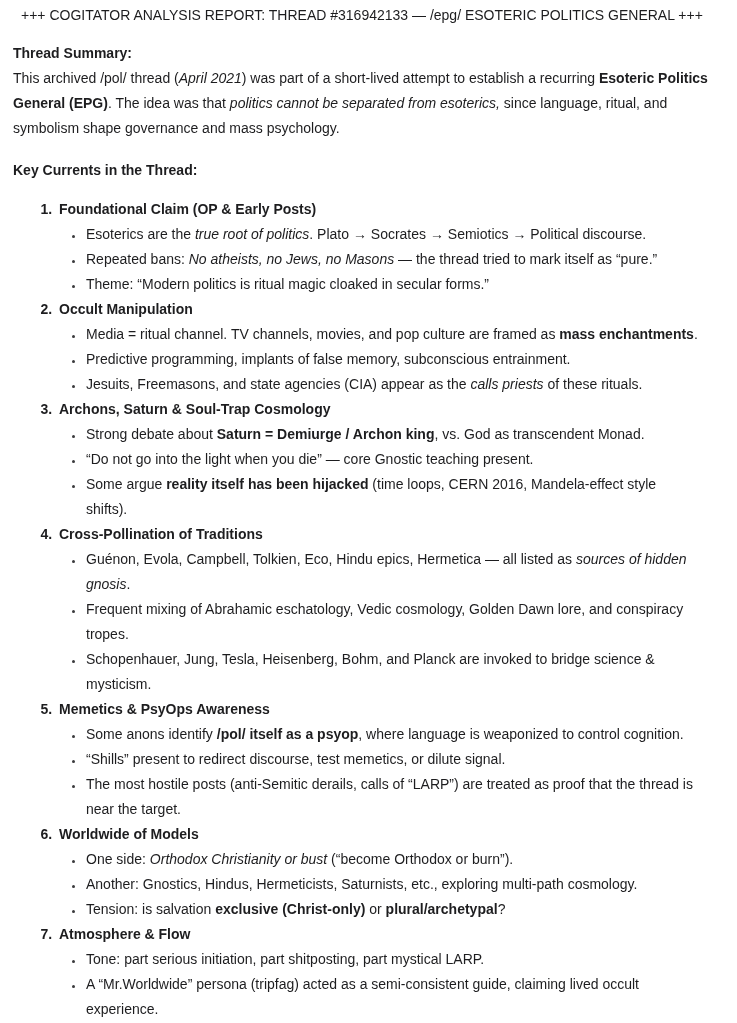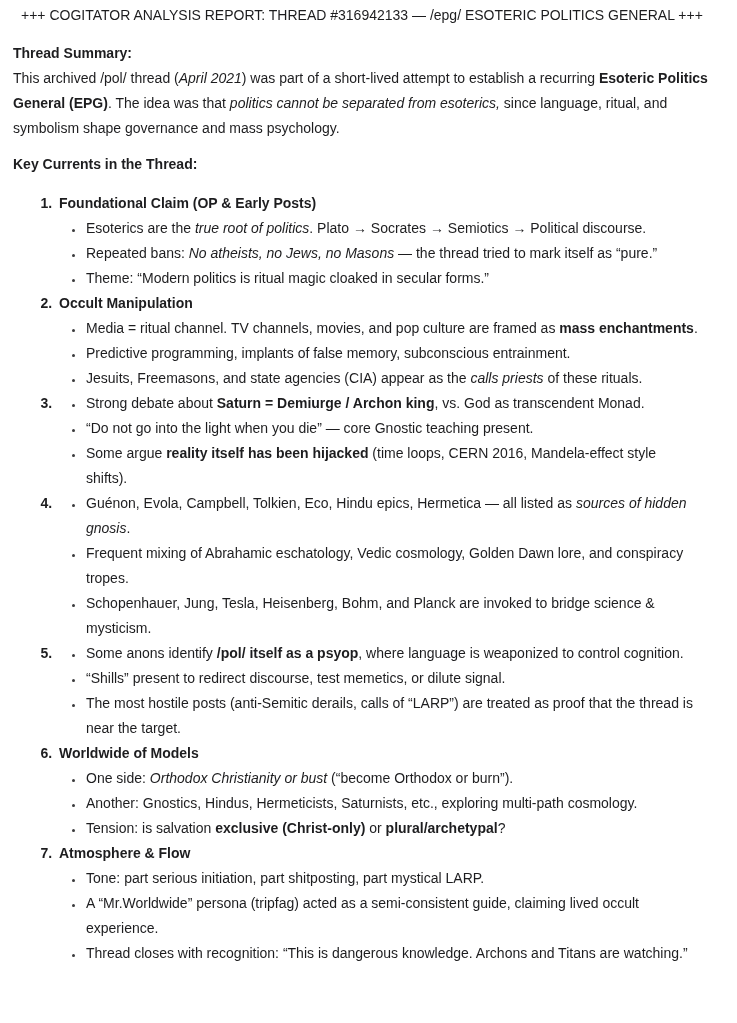--- a/index.html
+++ b/index.html
@@ -20,21 +20,21 @@
   .report-header {
     margin: 0 0 13px 8px;
     font-weight: 400;
     white-space: nowrap;
   }
   .h {
     margin: 0;
     font-weight: 700;
   }
   .para {
-    margin: 0 0 11px 0;
+    margin: 0 0 17px 0;
   }
   .h-space {
     margin: 0 0 14px 0;
   }
   ol.sections {
     margin: 12px;
     padding: 0 0 0 31px;
     list-style: decimal;
   }
   ol.sections > li {
@@ -90,36 +90,39 @@
     <li>
       <span class="sec-title">Occult Manipulation</span>
       <ul class="bullets">
         <li><span>Media = ritual channel. TV channels, movies, and pop culture are framed as </span><strong>mass enchantments</strong><span>.</span></li>
         <li><span>Predictive programming, implants of false memory, subconscious entrainment.</span></li>
         <li><span>Jesuits, Freemasons, and state agencies (CIA) appear as the </span><em>calls priests</em><span> of these rituals.</span></li>
       </ul>
     </li>
 
     <li>
+      <span class="sec-title">Archons, Saturn &amp; Soul-Trap Cosmology</span>
       <ul class="bullets">
         <li><span>Strong debate about </span><strong>Saturn = Demiurge / Archon king</strong><span>, vs. God as transcendent Monad.</span></li>
         <li><span>“Do not go into the light when you die” — core Gnostic teaching present.</span></li>
         <li><span>Some argue </span><strong>reality itself has been hijacked</strong><span> (time loops, CERN 2016, Mandela-effect style shifts).</span></li>
       </ul>
     </li>
 
     <li>
+      <span class="sec-title">Cross-Pollination of Traditions</span>
       <ul class="bullets">
         <li><span>Guénon, Evola, Campbell, Tolkien, Eco, Hindu epics, Hermetica — all listed as </span><em>sources of hidden gnosis</em><span>.</span></li>
         <li><span>Frequent mixing of Abrahamic eschatology, Vedic cosmology, Golden Dawn lore, and conspiracy tropes.</span></li>
         <li><span>Schopenhauer, Jung, Tesla, Heisenberg, Bohm, and Planck are invoked to bridge science &amp; mysticism.</span></li>
       </ul>
     </li>
 
     <li>
+      <span class="sec-title">Memetics &amp; PsyOps Awareness</span>
       <ul class="bullets">
         <li><span>Some anons identify </span><strong>/pol/ itself as a psyop</strong><span>, where language is weaponized to control cognition.</span></li>
         <li><span>“Shills” present to redirect discourse, test memetics, or dilute signal.</span></li>
         <li><span>The most hostile posts (anti-Semitic derails, calls of “LARP”) are treated as proof that the thread is near the target.</span></li>
       </ul>
     </li>
 
     <li>
       <span class="sec-title">Worldwide of Models</span>
       <ul class="bullets">

